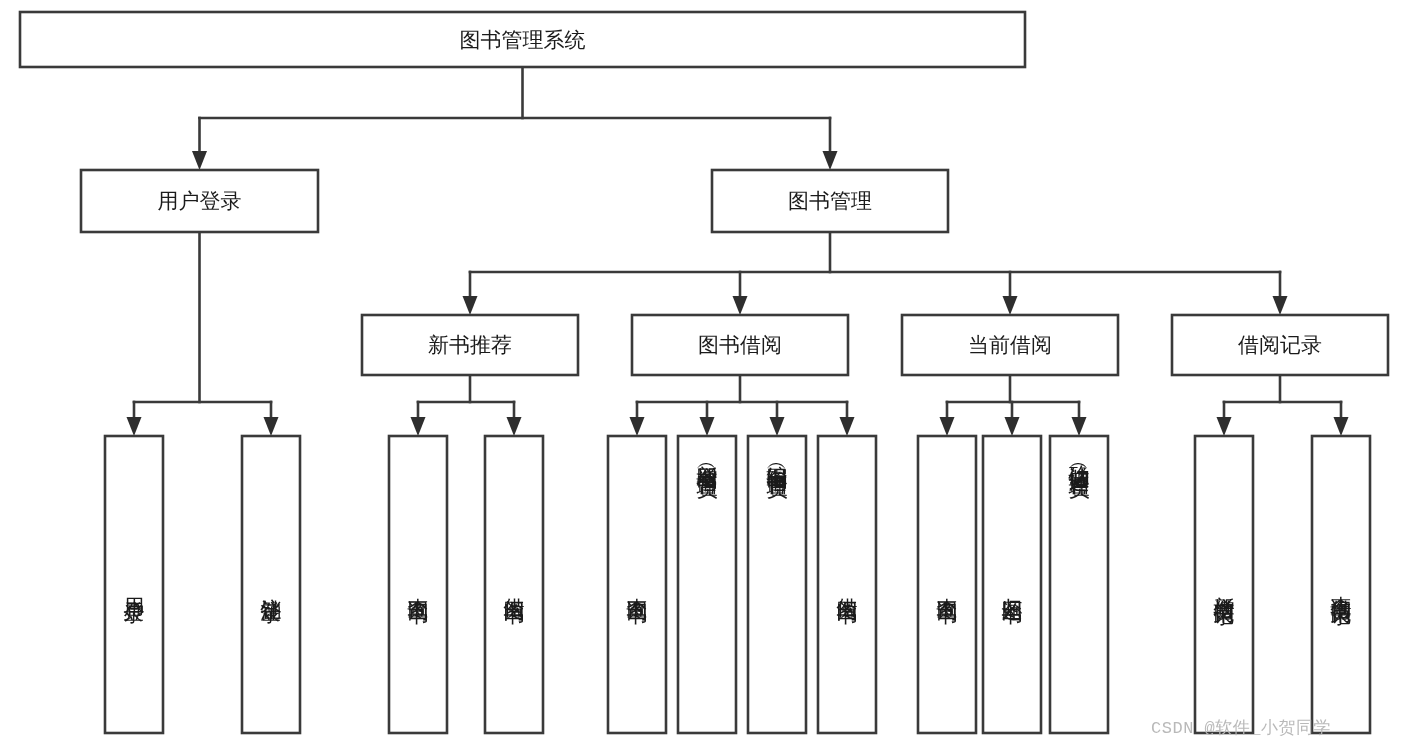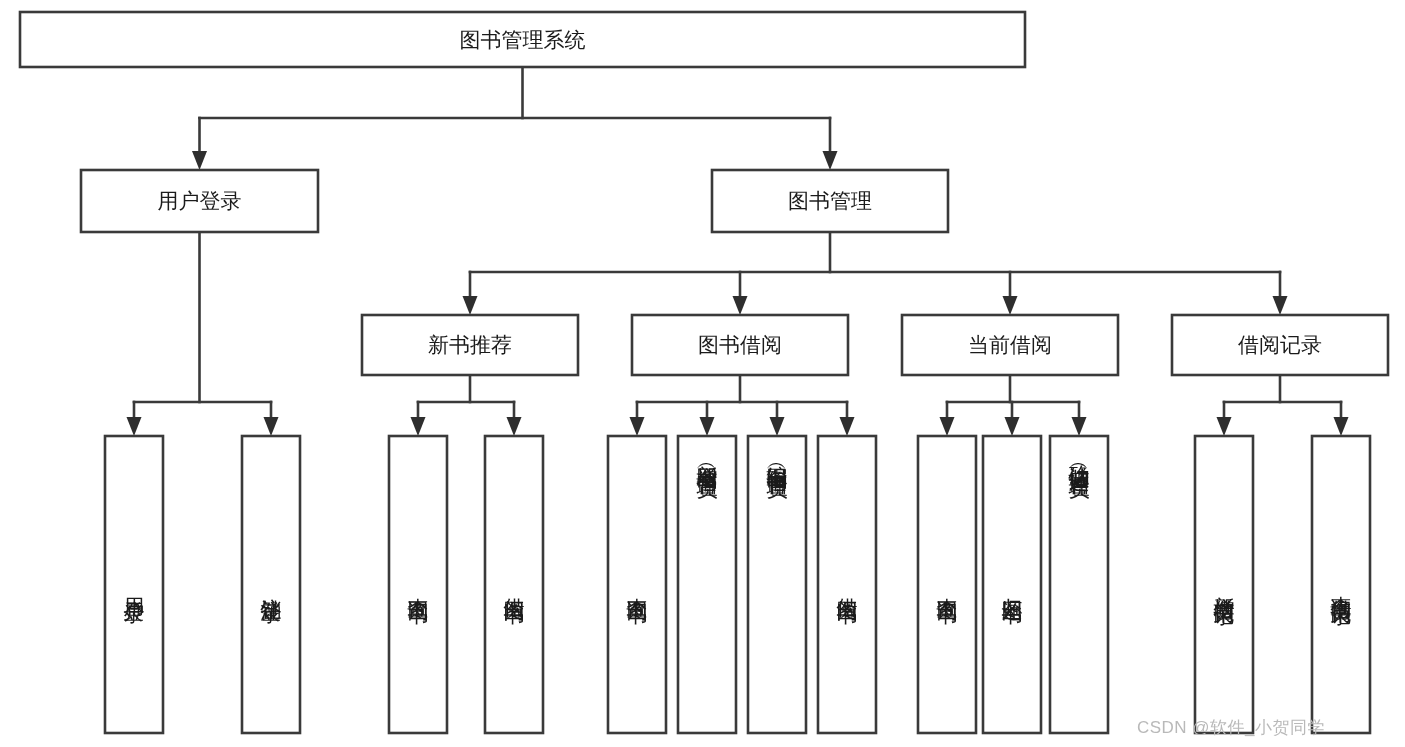--- a/index.html
+++ b/index.html
@@ -62,23 +62,23 @@
     font-family: "DejaVu Sans", "Liberation Sans", sans-serif;
     font-size: 21px;
     line-height: 1.05;
     color: #1b1b1b;
     letter-spacing: 2px;
     white-space: nowrap;
     text-align: left;
   }
   .watermark {
     position: absolute;
-    right: 12px;
+    right: 6px;
     bottom: 8px;
-    font-family: Liberation Sans, sans-serif;
+    font-family: Liberation Mono, monospace;
     font-size: 17px;
     color: #b9b9b9;
     letter-spacing: 0.5px;
     white-space: nowrap;
   }
 </style>
 </head>
 <body>
 
 <div id="diagram-root">

